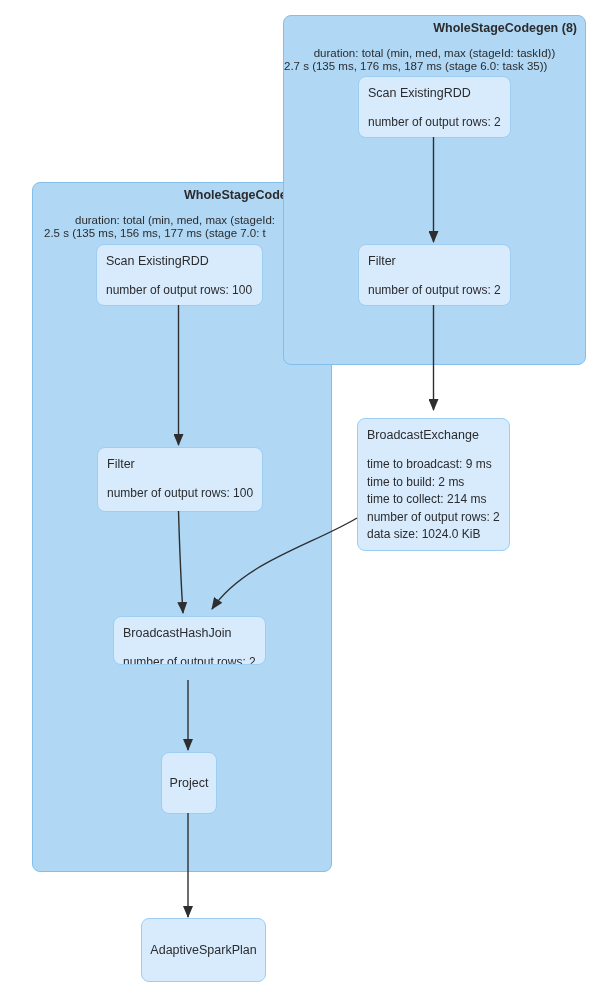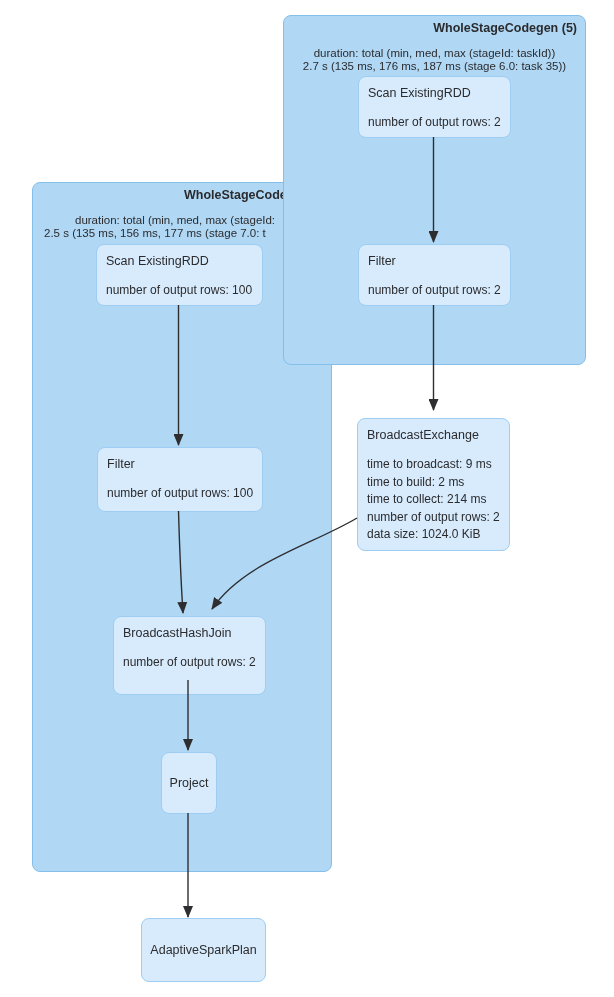--- a/index.html
+++ b/index.html
@@ -21,38 +21,38 @@
   }
   .cluster-title{
     position:absolute;font-weight:bold;font-size:12.5px;line-height:16px;white-space:nowrap;
   }
   .c1-title{top:4px;right:8px;text-align:right;}
   .c2-title{top:4px;left:151px;}
   .dur{
     position:absolute;font-size:11.5px;line-height:12.5px;white-space:nowrap;
   }
   .c1-dur1{top:31px;left:0;width:100%;text-align:center;}
-  .c1-dur2{top:43.5px;left:0;width:100%;text-align:center;}
+  .c1-dur2{top:43.5px;left:0;width:100%;}
   .c2-dur1{top:31px;left:42px;}
   .c2-dur2{top:43.5px;left:11px;}
   .node{
     position:absolute;background:var(--node-fill);
     border:1px solid var(--node-border);border-radius:8px;box-sizing:border-box;
     padding:8px 9px;overflow:hidden;
   }
   .node-title{font-weight:normal;font-size:12.5px;line-height:16px;white-space:nowrap;}
   .node-body{margin-top:13px;}
   .metric{font-size:12px;line-height:17.5px;white-space:nowrap;}
   .node.center{display:flex;align-items:center;justify-content:center;padding:12px;}
   
   .cluster2{left:32px;top:182px;width:300px;height:690px;}
   .cluster1{left:283px;top:15px;width:303px;height:350px;}
   .n-scan2{left:63px;top:61px;width:167px;height:62px;}
   .n-filter2{left:64px;top:264px;width:166px;height:65px;}
-  .n-bhj{left:80px;top:433px;width:153px;height:79px;}
+  .n-bhj{left:80px;top:433px;width:153px;height:49px;}
   .n-project{left:128px;top:569px;width:56px;height:62px;}
   .n-scan1{left:74px;top:60px;width:153px;height:62px;}
   .n-filter1{left:74px;top:228px;width:153px;height:62px;}
   .n-be{left:357px;top:418px;width:153px;height:133px;}
   .n-asp{left:127px;top:918px;width:125px;height:64px;margin-left:14px;}
   svg.edges{position:absolute;left:0;top:0;pointer-events:none;}
   svg.edges path.link{fill:none;stroke:var(--edge);stroke-width:1.4px;}
   svg.edges marker path{fill:var(--edge);stroke:none;}
 </style>
 </head>
@@ -85,21 +85,21 @@
         <div class="metric">number of output rows: 2</div>
       </div>
     </div>
 
     <div class="node center n-project">
       <div class="node-title">Project</div>
     </div>
   </div>
 
   <div class="cluster cluster1">
-    <div class="cluster-title c1-title">WholeStageCodegen (5)</div>
+    <div class="cluster-title c1-title">WholeStageCodegen (8)</div>
     <div class="dur c1-dur1">duration: total (min, med, max (stageId: taskId))</div>
     <div class="dur c1-dur2">2.7 s (135 ms, 176 ms, 187 ms (stage 6.0: task 35))</div>
 
     <div class="node n-scan1">
       <div class="node-title">Scan ExistingRDD</div>
       <div class="node-body">
         <div class="metric">number of output rows: 2</div>
       </div>
     </div>
 

